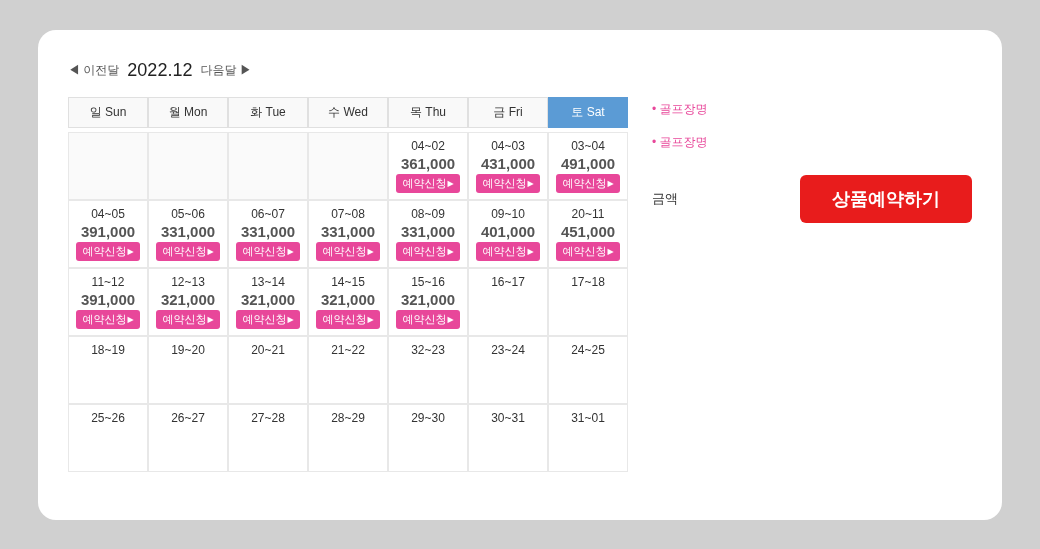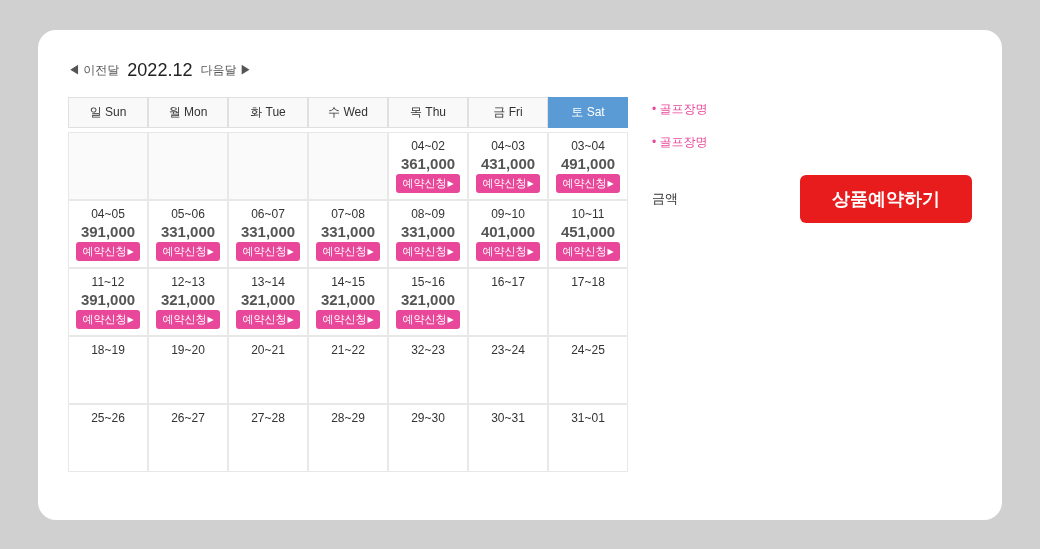--- a/index.html
+++ b/index.html
@@ -232,21 +232,21 @@
             <div class="date-range">08~09</div>
             <div class="price">331,000</div>
             <button class="booking-btn">예약신청</button>
           </div>
           <div class="cal-cell">
             <div class="date-range">09~10</div>
             <div class="price">401,000</div>
             <button class="booking-btn">예약신청</button>
           </div>
           <div class="cal-cell">
-            <div class="date-range">10~11</div>
+            <div class="date-range">20~11</div>
             <div class="price">451,000</div>
             <button class="booking-btn">예약신청</button>
           </div>
           <div class="cal-cell">
             <div class="date-range">11~12</div>
             <div class="price">391,000</div>
             <button class="booking-btn">예약신청</button>
           </div>
           <div class="cal-cell">
             <div class="date-range">12~13</div>

